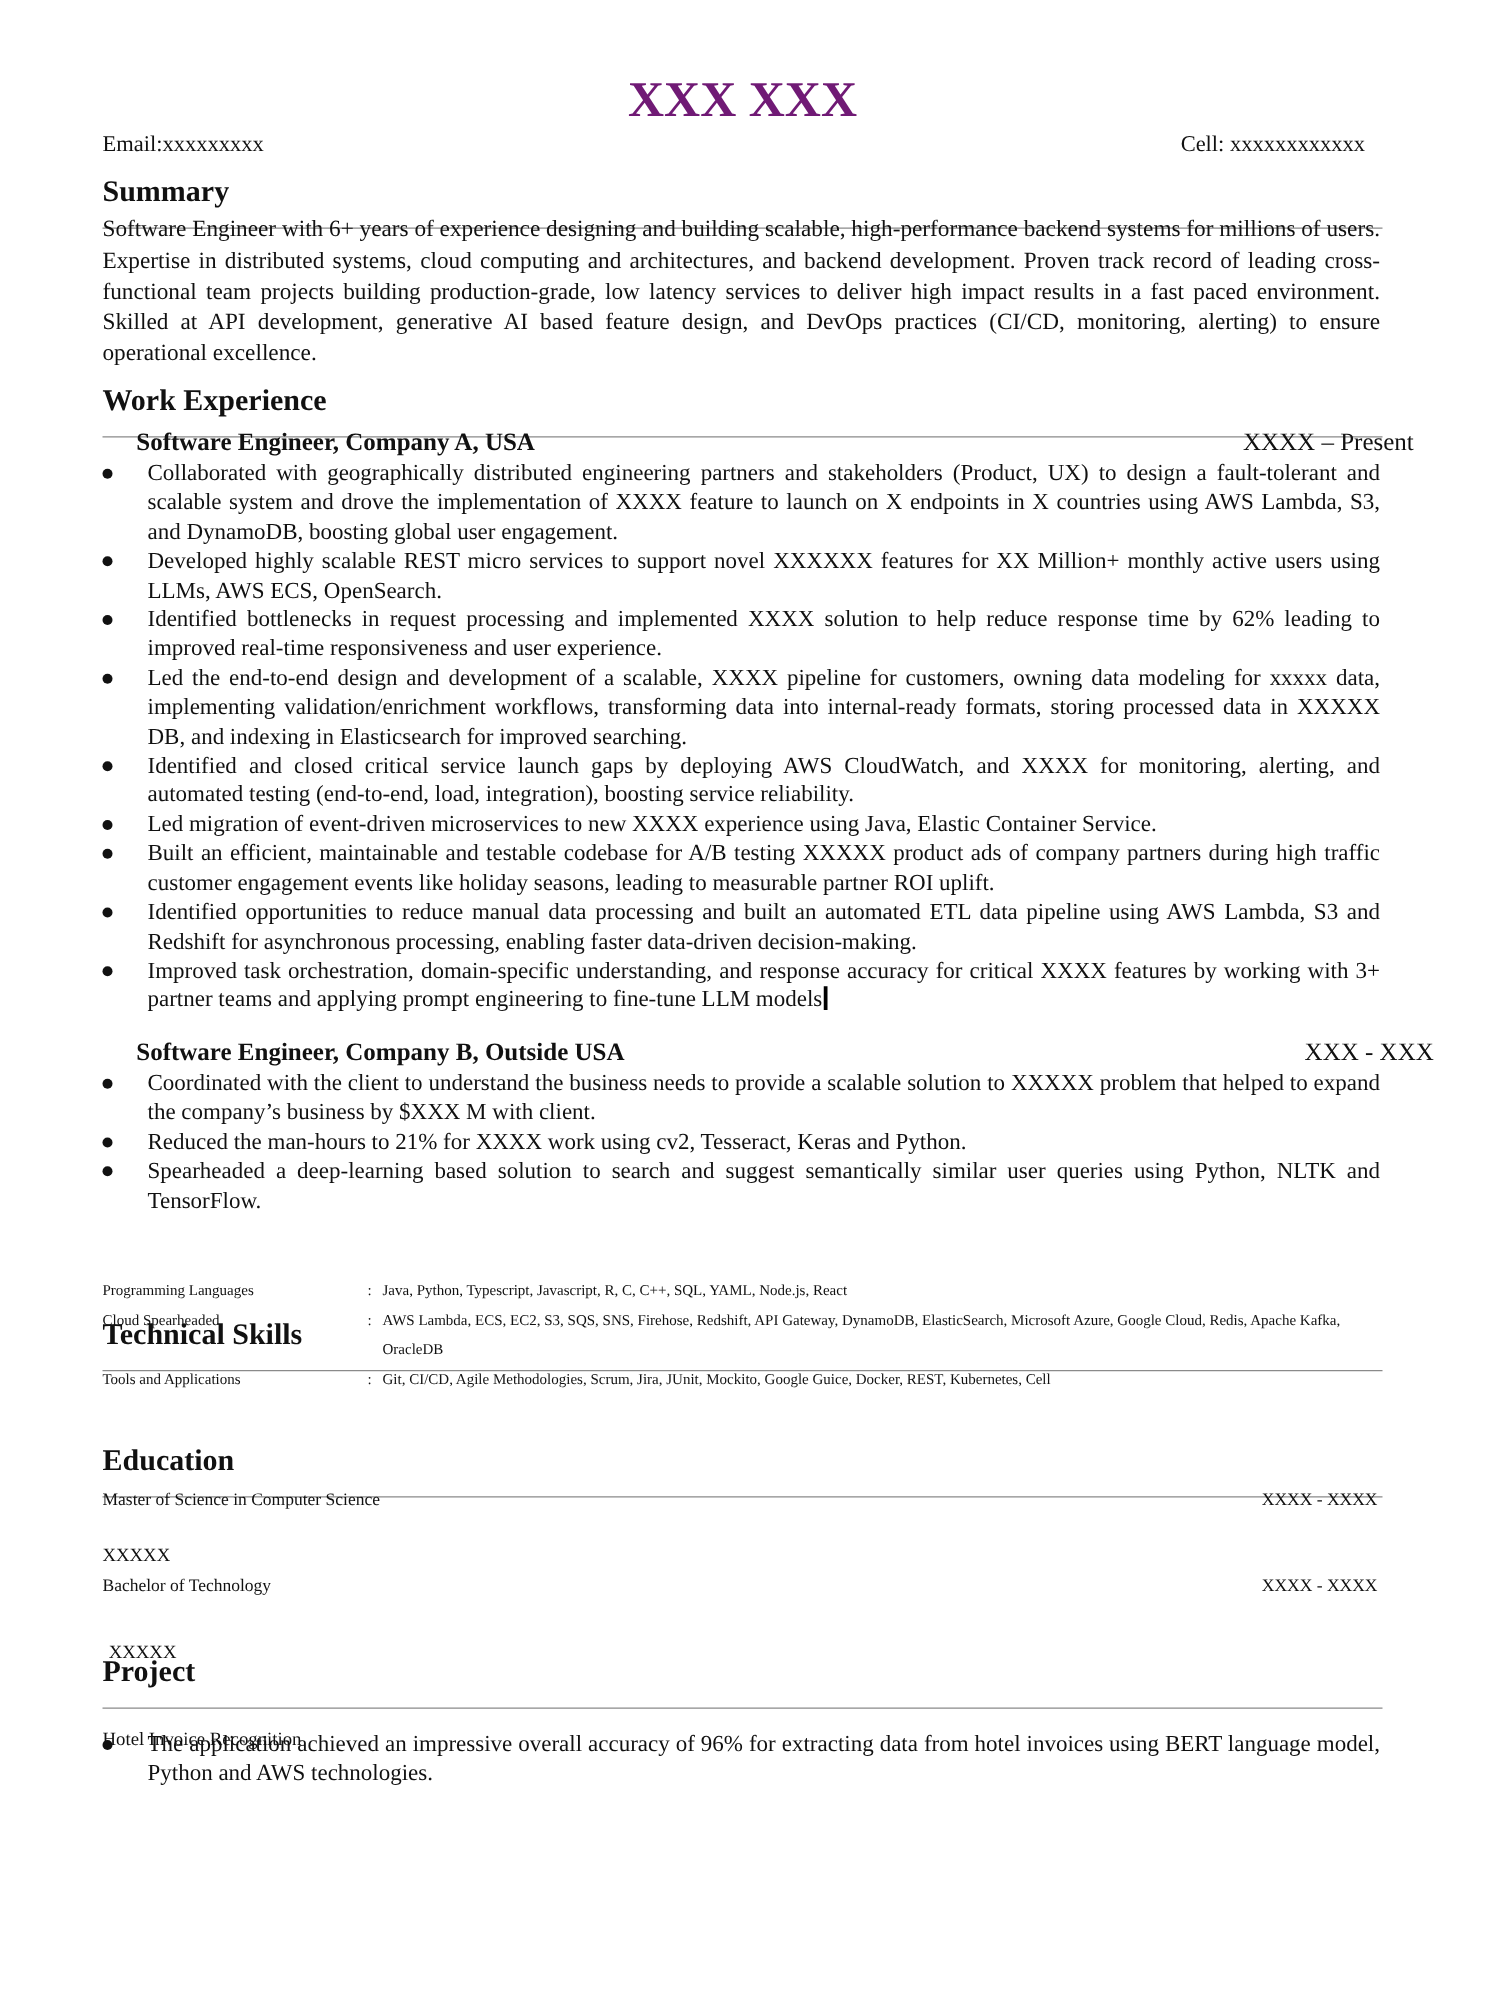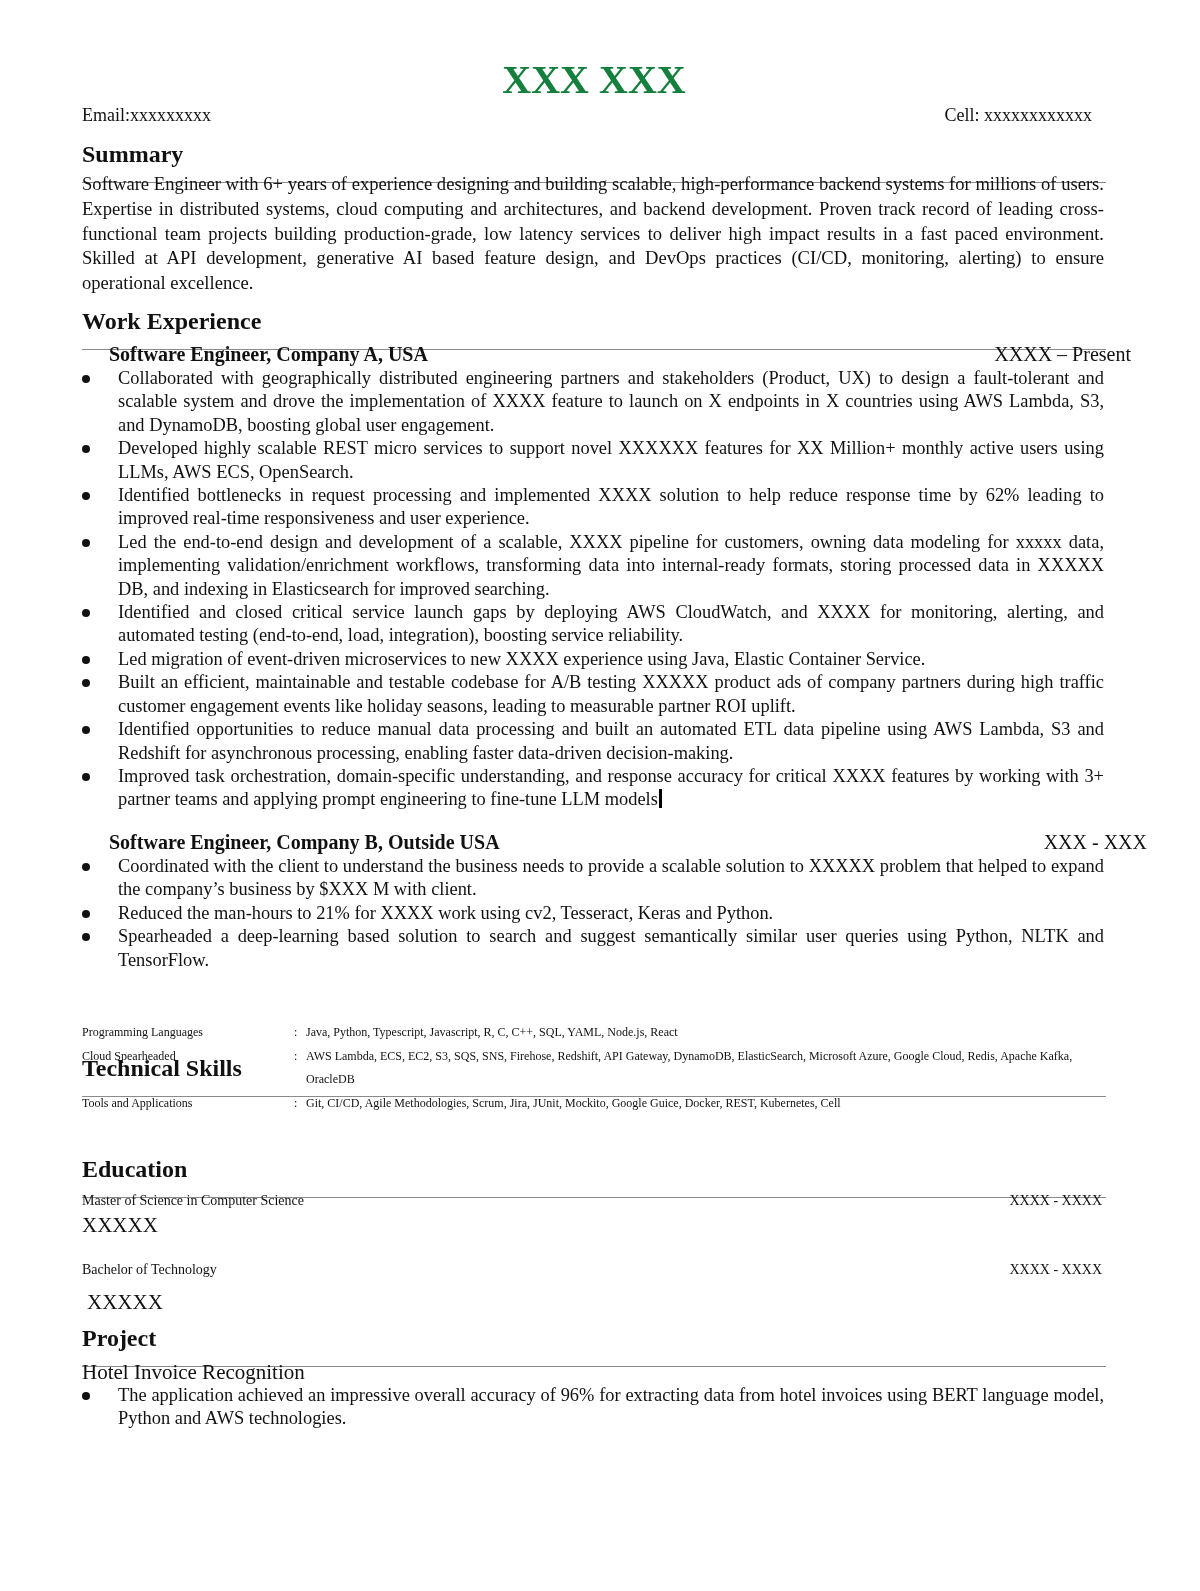--- a/index.html
+++ b/index.html
@@ -4,21 +4,21 @@
 <style>
   html, body { margin: 0; padding: 0; background: #ffffff; }
   body {
     width: 1200px; height: 1591px; position: relative; overflow: hidden;
     font-family: "Liberation Serif", "DejaVu Serif", serif;
     color: #111111;
   }
   .page { position: absolute; left: 82px; top: 0; width: 1024px; }
   .name {
     position: absolute; left: 0; top: 56px; width: 1024px; text-align: center;
-    font-size: 40px; font-weight: bold; letter-spacing: 0px; color: #15803d;
+    font-size: 40px; font-weight: bold; letter-spacing: 0px; color: #701a75;
   }
   .contact { position: absolute; top: 105px; left: 0; width: 1010px; font-size: 18px; }
   .contact .email { position: absolute; left: 0; }
   .contact .cell { position: absolute; right: 0; }
   .section-title {
     position: absolute; left: 0; width: 1024px;
     font-size: 24px; font-weight: bold;
     border-bottom: 1px solid #8a8a8a; line-height: 24px; padding-bottom: 16px;
   }
   .para {
@@ -36,21 +36,21 @@
   ul.bullets li .dot {
     position: absolute; left: 0; top: 8px; width: 8px; height: 8px; border-radius: 50%; background: #111;
   }
   .skills { position: absolute; left: 0; width: 1022px; font-size: 12px; line-height: 23.6px; }
   .skill-row { display: flex; }
   .skill-row .k { width: 212px; flex: none; }
   .skill-row .sep { width: 12px; flex: none; }
   .skill-row .v { flex: 1; }
   .edu-row { position: absolute; left: 0; width: 1020px; font-size: 14px; line-height: 24px; }
   .edu-row .date { position: absolute; right: 0; top: 0; }
-  .plain { position: absolute; left: 0; font-size: 21px; line-height: 24px; }
+  .plain { position: absolute; left: 0; font-size: 15px; line-height: 24px; margin-top: 20px; }
   .cursor { display: inline-block; width: 3px; height: 19px; background: #000; vertical-align: -3px; margin-left: 1px; }
 </style>
 </head>
 <body>
 
 <div class="page">
 
   <div class="name">XXX XXX</div>
   <div class="contact">
     <span class="email">Email:xxxxxxxxx</span>

